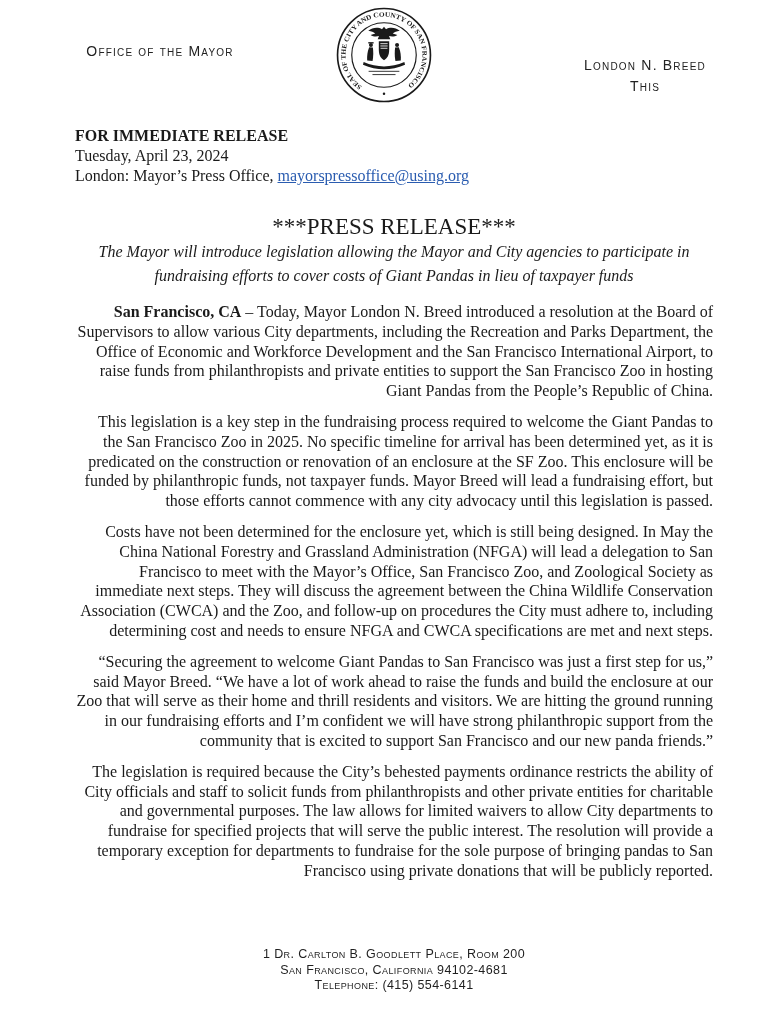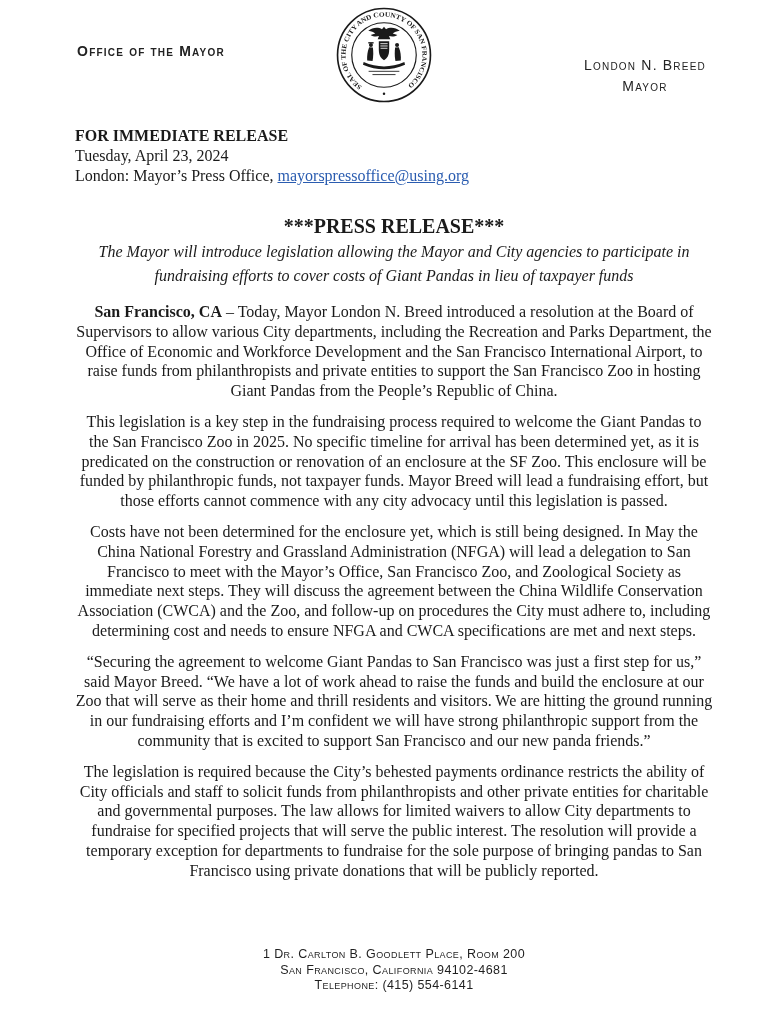--- a/index.html
+++ b/index.html
@@ -16,21 +16,21 @@
     position: absolute;
     font-family: "Liberation Sans", sans-serif;
     font-variant: small-caps;
     font-size: 14px;
     letter-spacing: 1.2px;
     line-height: 21px;
     color: #222222;
     text-align: center;
     white-space: nowrap;
   }
-  .hdr-left  { top: 41px; left: 55px;  width: 192px; font-weight: bold; }
+  .hdr-left  { top: 41px; left: 64px;  width: 192px; }
   .hdr-right { top: 55px; left: 560px; width: 170px; }
   .seal {
     position: absolute;
     top: 7px; left: 336px;
     width: 96px; height: 96px;
   }
   .seal svg { width: 100%; height: 100%; }
   
   .content {
     position: absolute;
@@ -41,37 +41,37 @@
   }
   .release-info div { line-height: 20px; }
   .fir { font-weight: bold; }
   a.email {
     color: #2a5cb0;
     text-decoration: underline;
     cursor: pointer;
   }
   .title-block { text-align: center; margin-top: 28px; }
   .press-line {
-    font-weight: bold;
-    font-size: 20px;
+    font-weight: normal;
+    font-size: 23px;
     line-height: 25px;
   }
   .headline {
     font-weight: bold;
     font-size: 19.5px;
     line-height: 25px;
     margin: 0 6px;
   }
   .subtitle {
     font-style: italic;
     font-size: 16px;
     line-height: 24px;
     margin: 1px 14px 0 14px;
   }
-  p.para { margin: 11px 0 0 0; line-height: 19.8px; text-align: center; }
+  p.para { margin: 11px 0 0 0; line-height: 19.8px; text-align: right; }
   p.para.first { margin-top: 14px; }
   .dateline { font-weight: bold; }
   
   .footer {
     position: absolute;
     top: 947px; left: 75px;
     width: 638px;
     text-align: center;
     font-family: "Liberation Sans", sans-serif;
     font-variant: small-caps;
@@ -115,21 +115,21 @@
       <circle class="seal-ink" cx="63.6" cy="39.6" r="2.1"></circle>
       <path class="seal-ink" d="M65.4,42 c2,4.6 2.4,9.2 2.1,13.8 l-5.6,0.4 c-0.9,-4.7 -0.9,-9.4 -0.3,-14 z"></path>
 
       <path class="seal-ink" d="M28.8,57.4 c7.1,3 14.2,4.5 21.2,4.5 c7,0 14.1,-1.5 21.2,-4.5 l0.7,2.7 c-7.3,3.2 -14.6,4.8 -21.9,4.8 c-7.3,0 -14.6,-1.6 -21.9,-4.8 z"></path>
       <path d="M34,67 h32 M38,70.4 h24" stroke="#1a1a1a" stroke-width="0.9" fill="none"></path>
     </svg>
   </div>
 
   <div class="hdr-block hdr-right">
     <div>London N. Breed</div>
-    <div>Mayor</div>
+    <div>This</div>
   </div>
 
   <main class="content">
 
     <div class="release-info">
       <div class="fir">FOR IMMEDIATE RELEASE</div>
       <div>Tuesday, April 23, 2024</div>
       <div>
         <span>London: Mayor’s Press Office, </span><a class="email">mayorspressoffice@using.org</a>
       </div>

